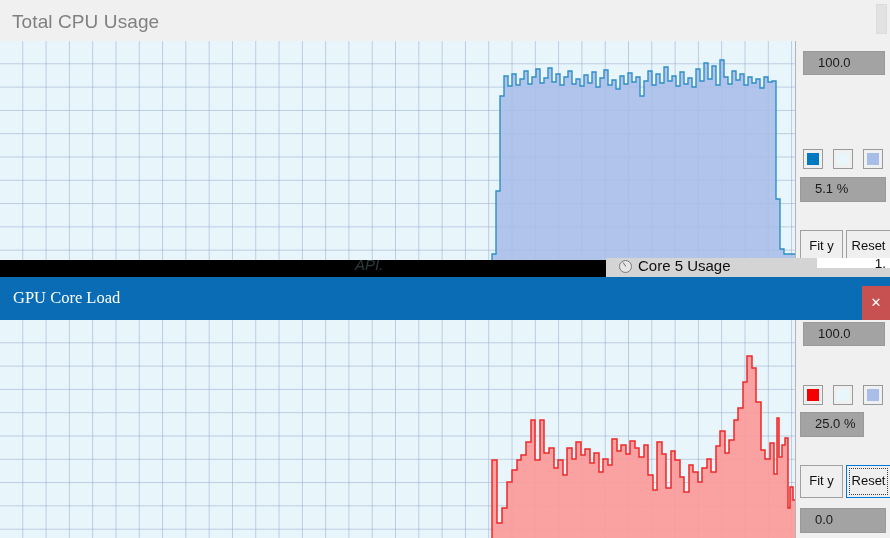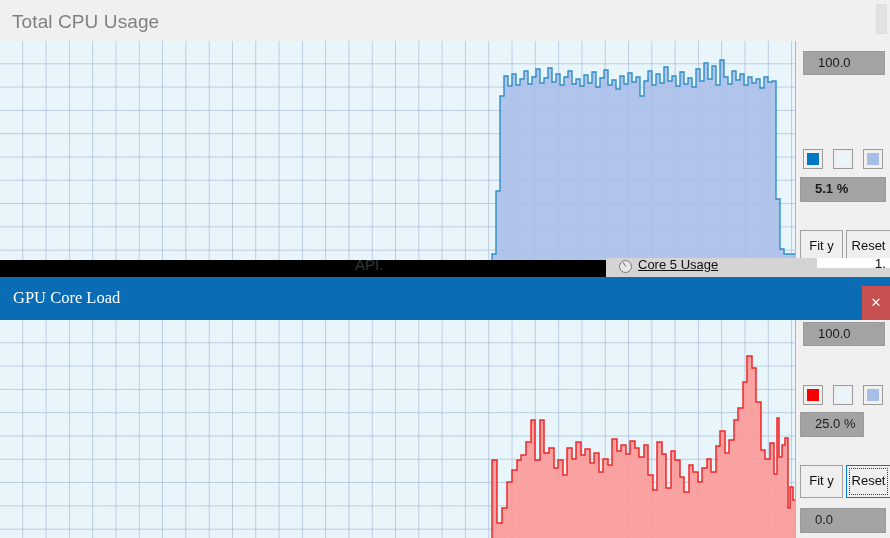--- a/index.html
+++ b/index.html
@@ -120,42 +120,42 @@
     outline-offset: -4px;
   }
 
   
   .dark-strip {
     position: absolute;
     left: 0; top: 260px;
     width: 606px; height: 17px;
     background: #000000;
     overflow: hidden;
+    font-style: italic;
   }
   .dark-strip-text {
     position: absolute;
     left: 355px; top: -4px;
     font-size: 15px;
     color: #2d3b3d;
     white-space: nowrap;
   }
   .strip-rest {
     position: absolute;
     left: 606px; top: 258px;
     width: 284px; height: 20px;
     background: #d4d4d4;
     overflow: hidden;
   }
   .strip-rest-label {
     position: absolute;
     left: 32px; top: -1px;
-    font-size: 13px;
+    font-size: 15px;
     color: #101010;
     white-space: nowrap;
-    text-decoration: underline;
   }
   .strip-rest-circle {
     position: absolute;
     left: 13px; top: 2px;
     width: 13px; height: 13px;
     border: 1px solid #7a7a7a;
     border-radius: 50%;
     background: #e6e6e6;
     box-sizing: border-box;
   }
@@ -278,21 +278,21 @@
         <i style="background:#0079c1;"></i>
       </div>
       <div class="swatch" style="left:30px; top:0px;">
         <i style="background:#e8f6fb;"></i>
       </div>
       <div class="swatch" style="left:60px; top:0px;">
         <i style="background:#a8bde8;"></i>
       </div>
     </div>
 
-    <div class="txtbox" style="left:4px; top:136px; width:86px; height:25px;font-weight:bold;">5.1 %</div>
+    <div class="txtbox" style="left:4px; top:136px; width:86px; height:25px;">5.1 %</div>
 
     <div class="btn" style="left:4px; top:189px; width:43px; height:33px;">Fit y</div>
     <div class="btn" style="left:50px; top:189px; width:45px; height:33px;">Reset</div>
 
     <div class="txtbox" style="left:4px; top:231px; width:86px; height:25px;">0.0</div>
   </div>
 
   <div class="strip-rest">
     <div class="strip-rest-white"></div>
     <div class="strip-rest-circle"></div>

